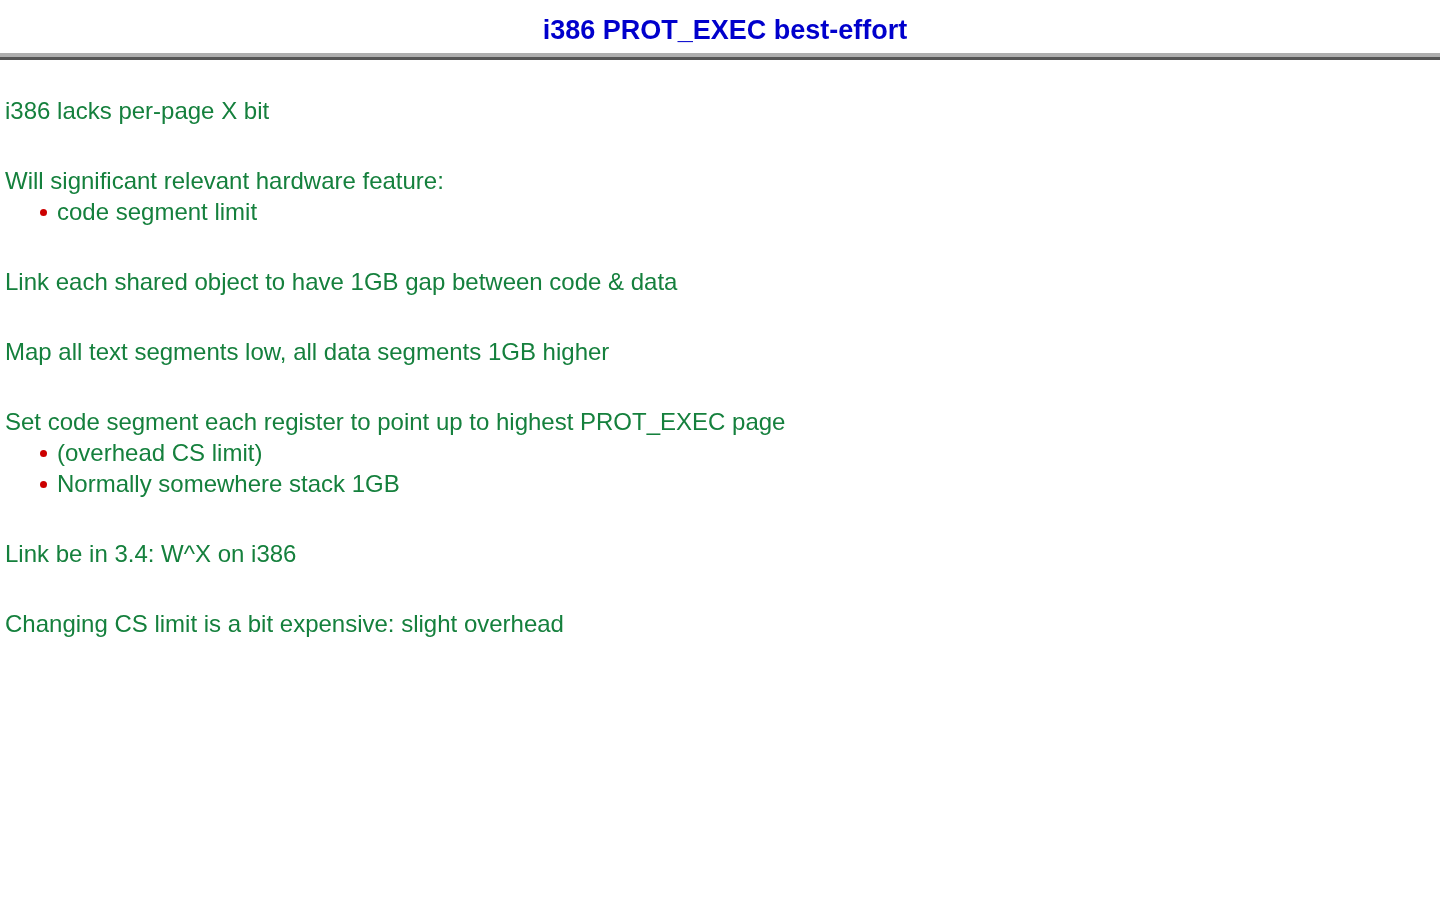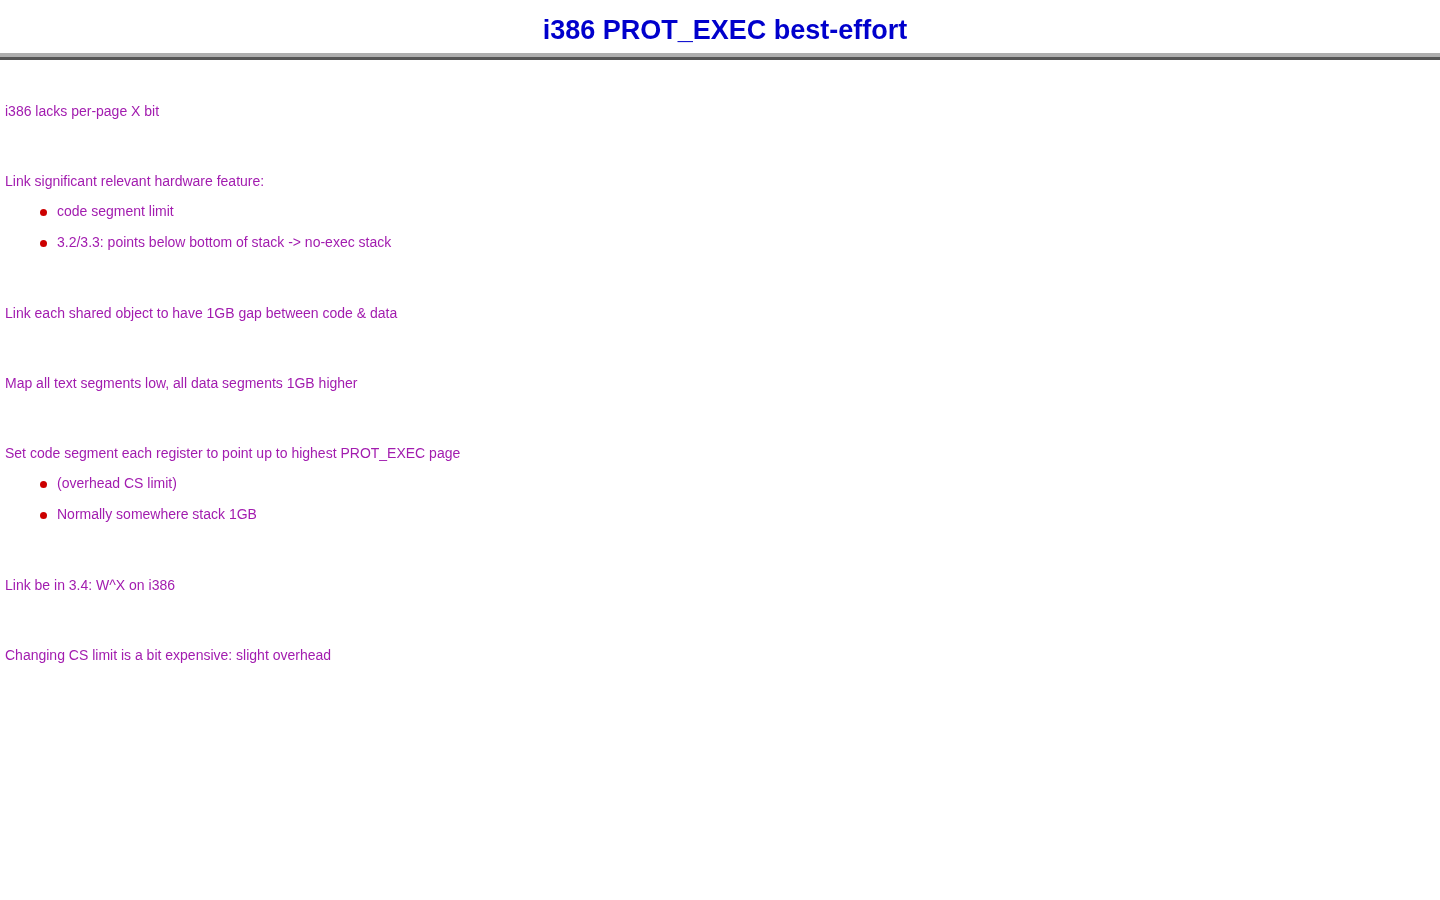--- a/index.html
+++ b/index.html
@@ -57,22 +57,22 @@
   
   .outline {
     position: absolute;
     left: 0;
     top: 96px;
     width: 1440px;
   }
 
   .line {
     position: relative;
-    color: #a21caf;
-    font-size: 14px;
+    color: #15803d;
+    font-size: 24px;
     line-height: 30px;
     white-space: nowrap;
   }
 
   .level1 {
     padding-left: 5px;
   }
 
   .level2 {
     padding-left: 57px;
@@ -99,23 +99,22 @@
 <div class="slide-title">i386 PROT_EXEC best-effort</div>
 
 <div class="title-rule">
   <div class="band-light"></div>
   <div class="band-dark"></div>
 </div>
 
 <div class="outline" id="outline">
     <div class="line level1">i386 lacks per-page X bit</div>
     <div class="spacer"></div>
-    <div class="line level1">Link significant relevant hardware feature:</div>
+    <div class="line level1">Will significant relevant hardware feature:</div>
     <div class="line level2"><span class="bullet-dot"></span><span>code segment limit</span></div>
-    <div class="line level2"><span class="bullet-dot"></span><span>3.2/3.3: points below bottom of stack -&gt; no-exec stack</span></div>
     <div class="spacer"></div>
     <div class="line level1">Link each shared object to have 1GB gap between code &amp; data</div>
     <div class="spacer"></div>
     <div class="line level1">Map all text segments low, all data segments 1GB higher</div>
     <div class="spacer"></div>
     <div class="line level1">Set code segment each register to point up to highest PROT_EXEC page</div>
     <div class="line level2"><span class="bullet-dot"></span><span>(overhead CS limit)</span></div>
     <div class="line level2"><span class="bullet-dot"></span><span>Normally somewhere stack 1GB</span></div>
     <div class="spacer"></div>
     <div class="line level1">Link be in 3.4: W^X on i386</div>

